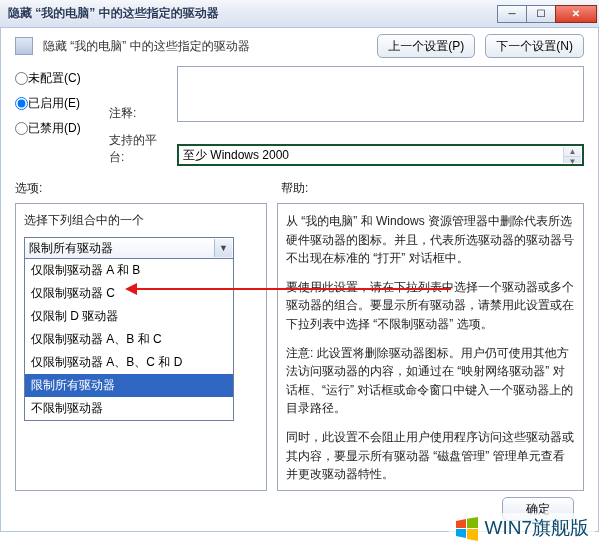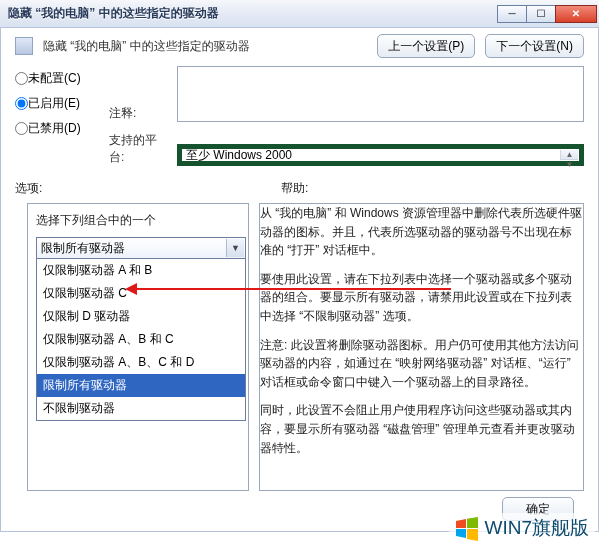--- a/index.html
+++ b/index.html
@@ -107,21 +107,21 @@
     flex:1; height:56px;
     border:1px solid #9aa7bd;
     background:#fff;
     resize:none;
     font-family:inherit; font-size:12px;
     padding:2px 4px;
     overflow-y: scroll;
   }
   .platform {
     flex:1; height:22px;
-    border:5px solid #14532d;
+    border:2px solid #14532d;
     display:flex; align-items:center; padding:0 4px;
     background:#fff;
     position:relative;
   }
   .platform .plt-scroll {
     position:absolute; right:1px; top:1px; bottom:1px; width:18px;
     border-left:1px solid #cfd6e3;
     background:linear-gradient(#f4f6fb,#e1e7f1);
     display:flex; flex-direction:column;
   }
@@ -142,22 +142,22 @@
     display:flex;
     gap:10px;
     margin-top:6px;
   }
   .panel {
     border:1px solid #9aa7bd;
     background:#fff;
     position:relative;
     overflow:hidden;
   }
-  .panel-left { width: 222px; height: 288px; padding:8px;margin-left:12px; }
-  .panel-right { flex:1; height: 288px; overflow-y: scroll; font-size:12px; line-height:1.55; color:#222; }
+  .panel-left { width: 252px; height: 288px; padding:8px; }
+  .panel-right { flex:1; height: 288px; padding:8px; overflow-y: scroll; font-size:12px; line-height:1.55; color:#222; }
   .panel-right p { margin:0 0 10px 0; }
 
   .opt-caption { color:#222; margin-bottom:8px; }
 
   .combo {
     width:210px; height:22px;
     border:1px solid #6d7ea0;
     background:linear-gradient(#fff,#eef2f9);
     display:flex; align-items:center; padding:0 4px;
     cursor:pointer;

